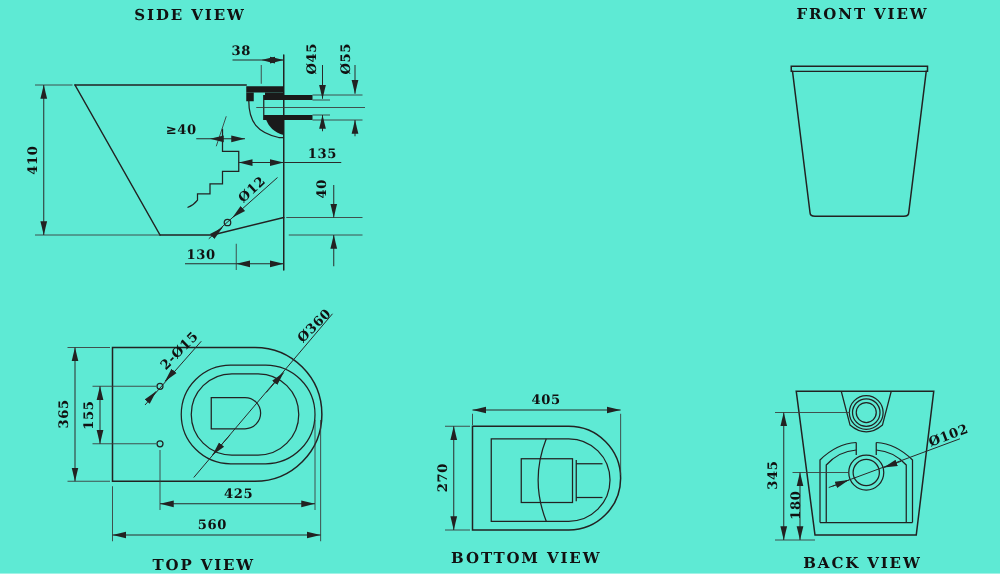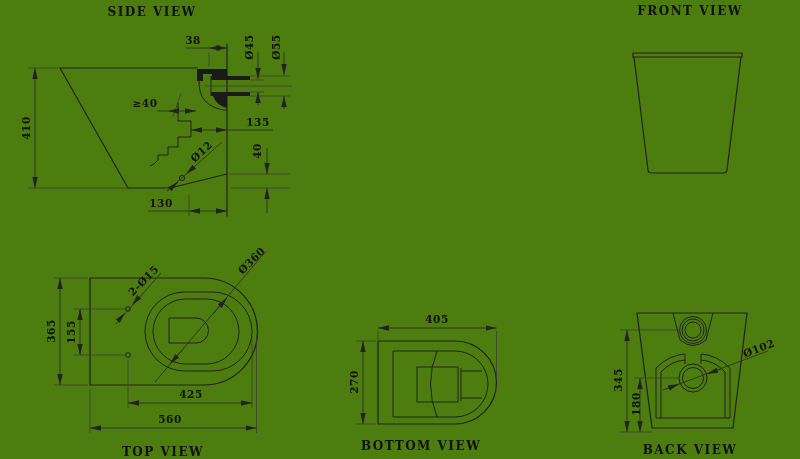--- a/index.html
+++ b/index.html
@@ -1,16 +1,16 @@
 <!DOCTYPE html>
 <html><head>
 <meta charset="utf-8">
 <style>
   html,body{margin:0;padding:0;background:#ffffff;}
-  .stage{position:relative;width:800px;height:459px;background:#4d7c0f;overflow:hidden;}
+  .stage{position:relative;width:800px;height:459px;background:#5eead4;overflow:hidden;}
   svg{display:block;}
   text{font-family:"DejaVu Serif","Liberation Serif",serif;font-weight:bold;fill:#111111;}
   .title{font-size:12px;letter-spacing:1.5px;}
   .dim{font-size:10.5px;letter-spacing:0.5px;}
   .ol{stroke:#222222;stroke-width:1.2;fill:none;stroke-linecap:round;}
   .det{stroke:#222222;stroke-width:1;fill:none;}
   .dl{stroke:#2a2a2a;stroke-width:0.8;fill:none;}
   .thin{stroke:#3a3a3a;stroke-width:0.7;fill:none;}
   .blk{fill:#1a1a1a;stroke:none;}
 </style>

